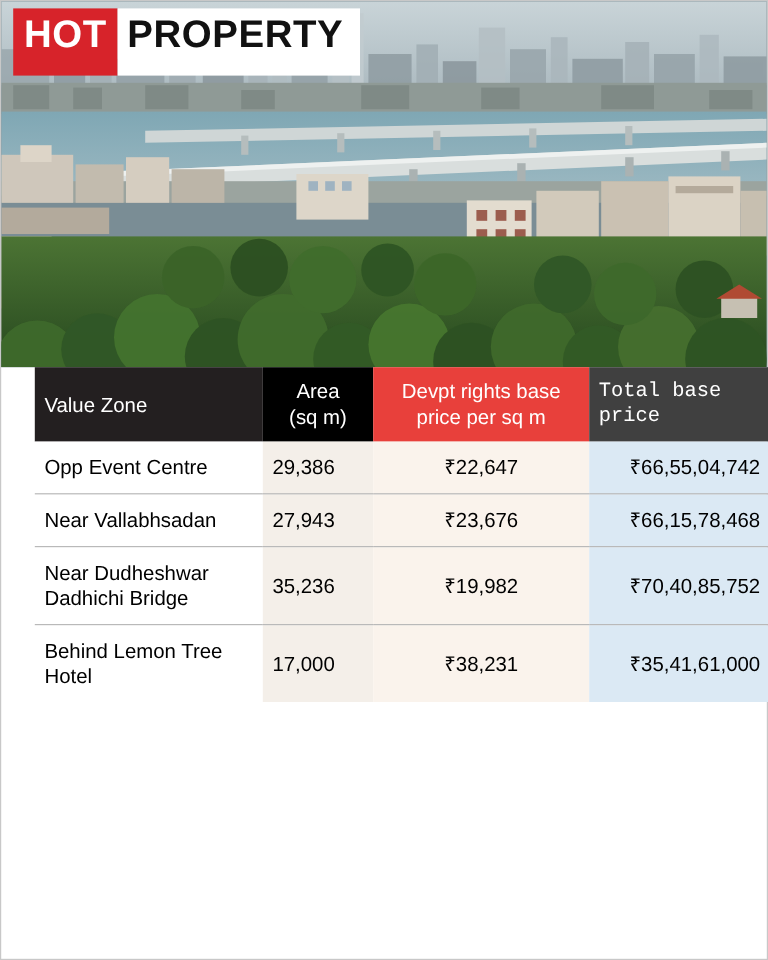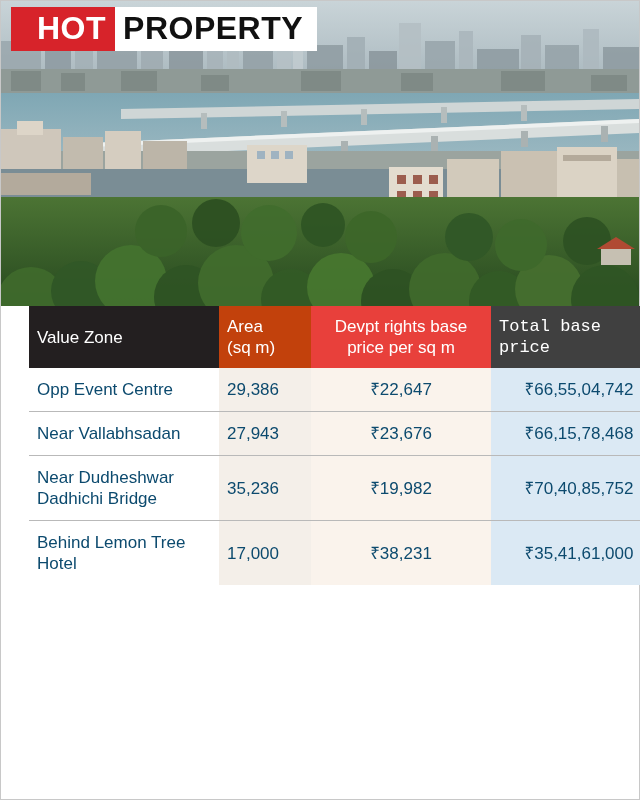--- a/index.html
+++ b/index.html
@@ -29,31 +29,31 @@
     display: flex;
     align-items: stretch;
     z-index: 5;
   }
   .banner-hot {
     background: #d7232a;
     color: #ffffff;
     font-size: 32px;
     font-weight: bold;
     letter-spacing: 0.5px;
-    padding: 3px 9px 5px 26px;
+    padding: 3px 9px 5px 9px;
     line-height: 36px;
     font-family: "Liberation Sans", sans-serif;
   }
   .banner-property {
     background: #ffffff;
     color: #111111;
     font-size: 32px;
     font-weight: bold;
     letter-spacing: 0.5px;
-    padding: 3px 14px 5px 8px;
+    padding: 3px 14px 17px 8px;
     line-height: 36px;
   }
 
   
   .photo {
     position: absolute;
     top: 0;
     left: 0;
     width: 638px;
     height: 305px;
@@ -82,27 +82,27 @@
 
   table.data thead th {
     color: #ffffff;
     font-size: 17px;
     font-weight: normal;
     padding: 10px 8px;
     vertical-align: middle;
     line-height: 21px;
   }
   th.h0 { background: #231f20; text-align: left; padding-left: 10px; }
-  th.h1 { background: #c2410c; text-align: left; }
+  th.h1 { background: #000000; text-align: center; }
   th.h2 { background: #e8403b; text-align: center; }
   th.h3 { background: #404040; text-align: left; font-family: Liberation Mono, monospace; }
 
   table.data tbody td {
     font-size: 17px;
-    color: #0c4a6e;
+    color: #000000;
     padding: 11px 8px;
     vertical-align: middle;
     border-bottom: 1px solid #b9b9b9;
     line-height: 21px;
   }
   td.c0 { text-align: left;   padding-left: 10px; background: #ffffff; }
   td.c1 { background: #f4 efe9; background: #f4efe9; }
   td.c2 { text-align: center; background: #faf3ec; }
   td.c3 { text-align: center; background: #dbe9f4; }
 

